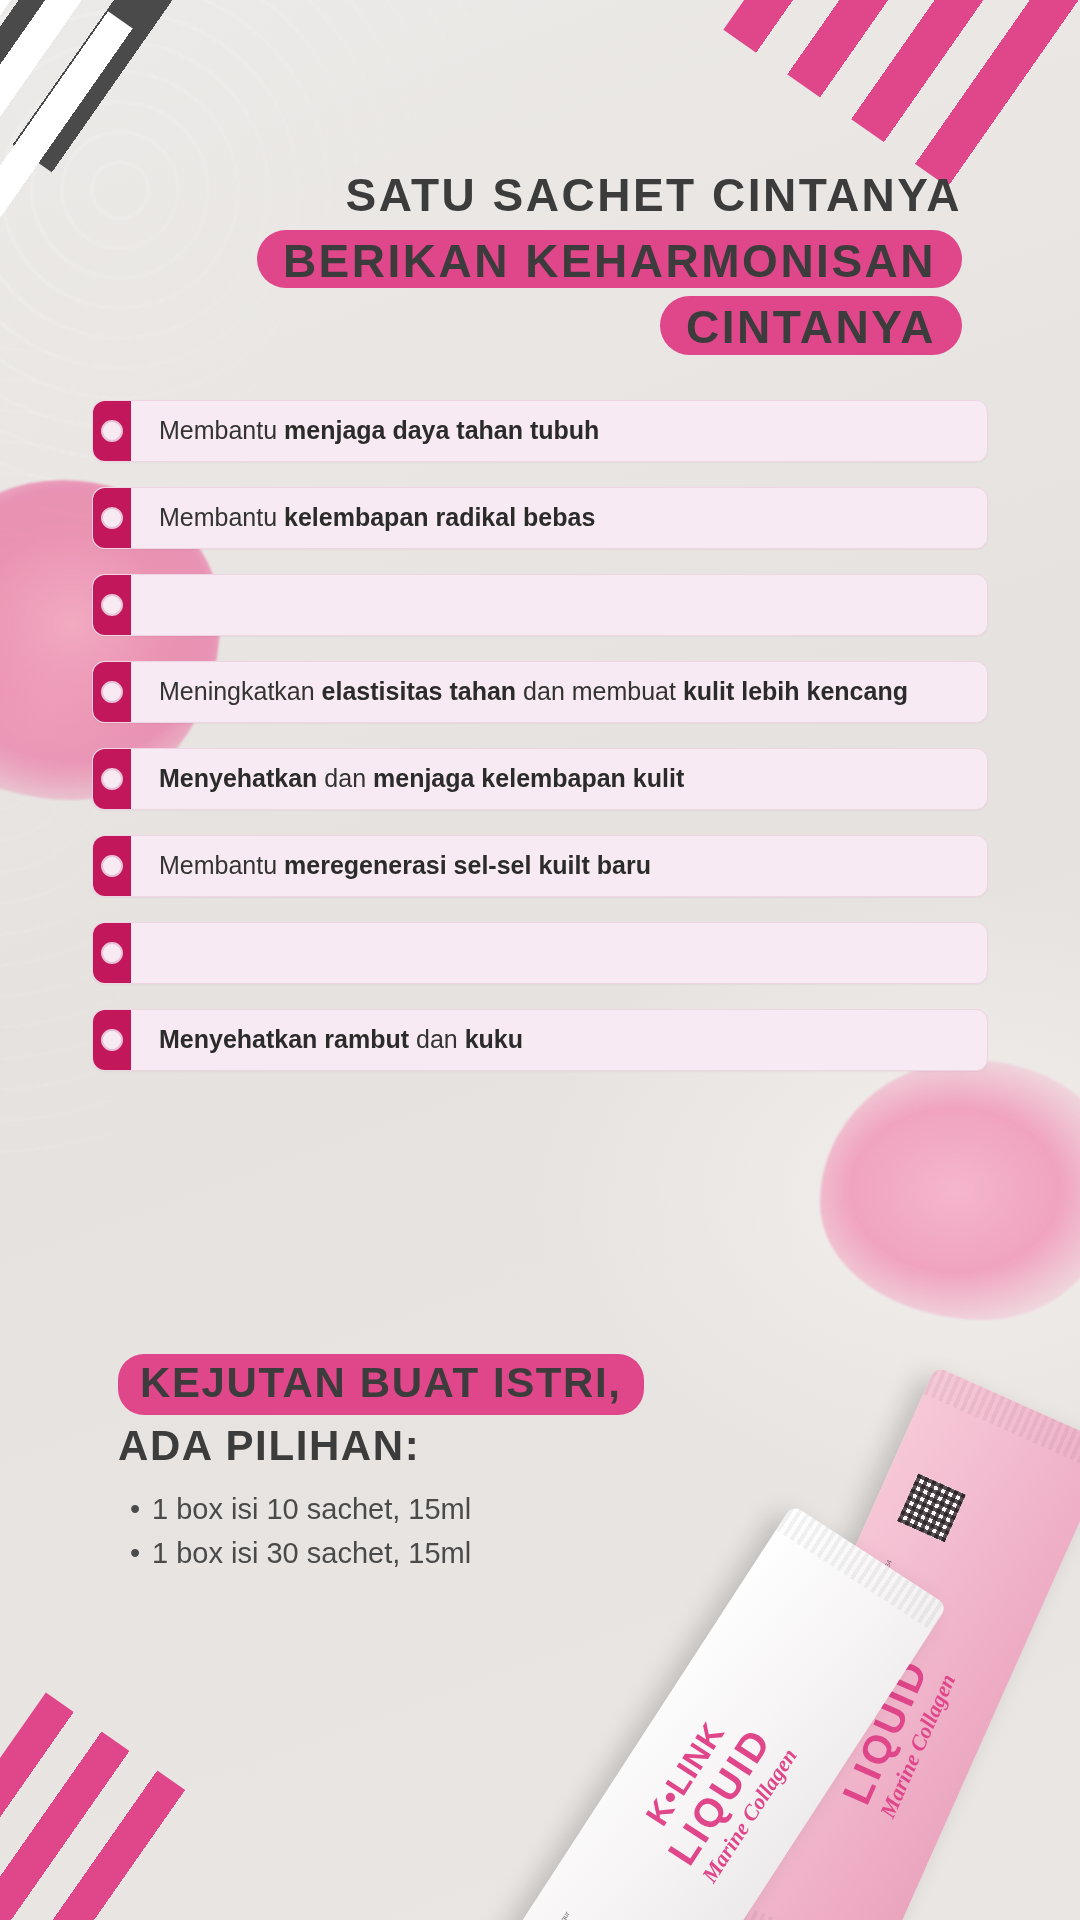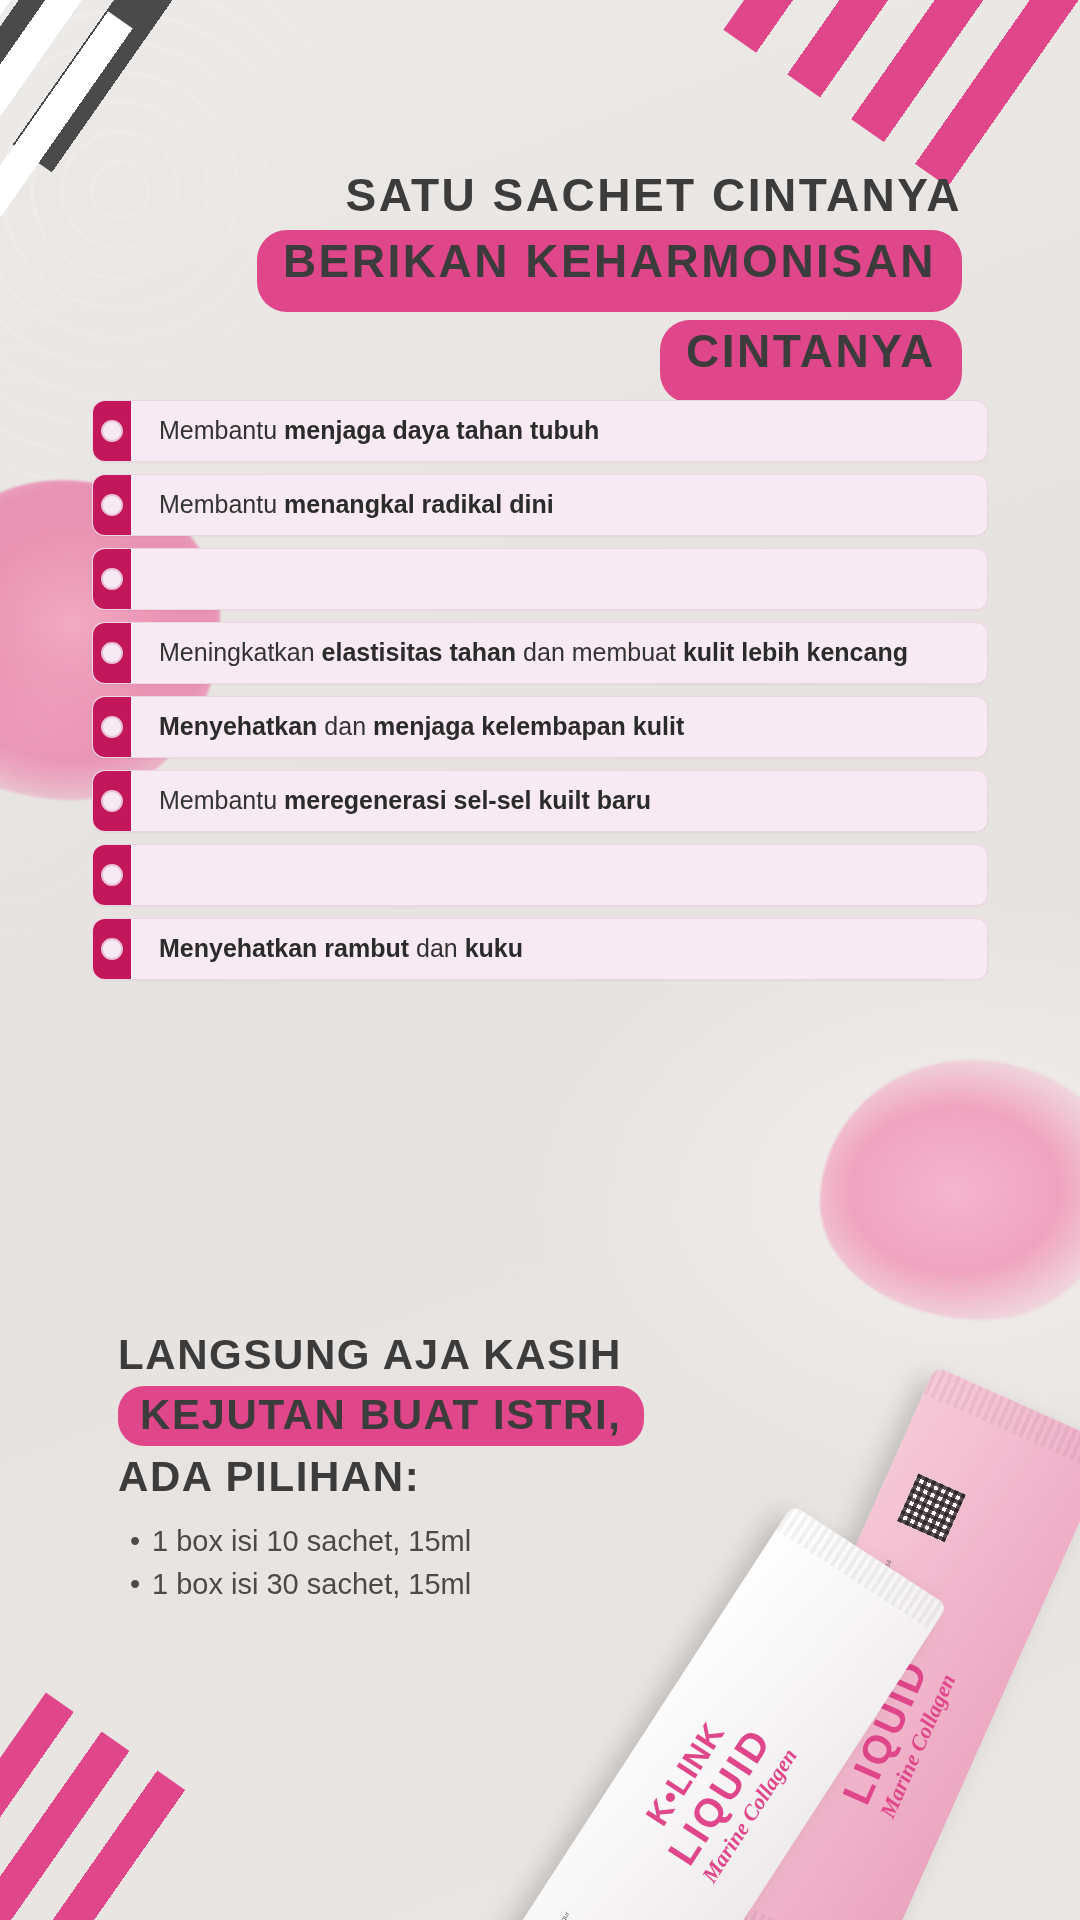--- a/index.html
+++ b/index.html
@@ -123,36 +123,36 @@
     font-weight:bold;
     letter-spacing:2.5px;
     color:#3c3c3c;
     line-height:1.12;
     display:inline-block;
   }
   .hl-hi {
     background:#e0468a;
     color:#3c3c3c;
     border-radius:30px;
-    padding:6px 26px 25px 26px;
+    padding:6px 26px 1px 26px;
     margin-top:8px;
   }
 
   
   .benefits {
     position:absolute; top:400px; left:92px; width:896px;
   }
   .benefit {
     position:relative;
     display:flex;
     align-items:center;
     background:#f8eaf2;
     border:1px solid #efd5e4;
     border-radius:12px;
-    margin-bottom:12px;
+    margin-bottom:25px;
     min-height:62px;
     padding:12px 36px 12px 66px;
     box-shadow:0 1px 2px rgba(0,0,0,.04);
   }
   .benefit .tab {
     position:absolute; left:0; top:0; bottom:0;
     width:38px;
     background:#c2185b;
     border-radius:12px 0 0 12px;
   }
@@ -281,21 +281,21 @@
 
     <div class="benefit">
       <span class="tab"></span>
       <span class="dot"></span>
       <span class="txt"><span>Membantu </span><b>menjaga daya tahan tubuh</b></span>
     </div>
 
     <div class="benefit">
       <span class="tab"></span>
       <span class="dot"></span>
-      <span class="txt"><span>Membantu </span><b>menangkal radikal dini</b></span>
+      <span class="txt"><span>Membantu </span><b>kelembapan radikal bebas</b></span>
     </div>
 
     <div class="benefit">
       <span class="tab"></span>
       <span class="dot"></span>
     </div>
 
     <div class="benefit">
       <span class="tab"></span>
       <span class="dot"></span>
@@ -321,21 +321,21 @@
 
     <div class="benefit">
       <span class="tab"></span>
       <span class="dot"></span>
       <span class="txt"><b>Menyehatkan rambut</b><span> dan </span><b>kuku</b></span>
     </div>
 
   </div>
 
   <div class="bottom">
-    <div class="bt-line">LANGSUNG AJA KASIH</div><br>
+    <br>
     <div class="bt-line bt-hi">KEJUTAN BUAT ISTRI,</div><br>
     <div class="bt-line">ADA PILIHAN:</div>
 
     <div class="opts">
       <div class="opt">
         <span class="bullet">•</span>
         <span>1 box isi 10 sachet, 15ml</span>
       </div>
       <div class="opt">
         <span class="bullet">•</span>

